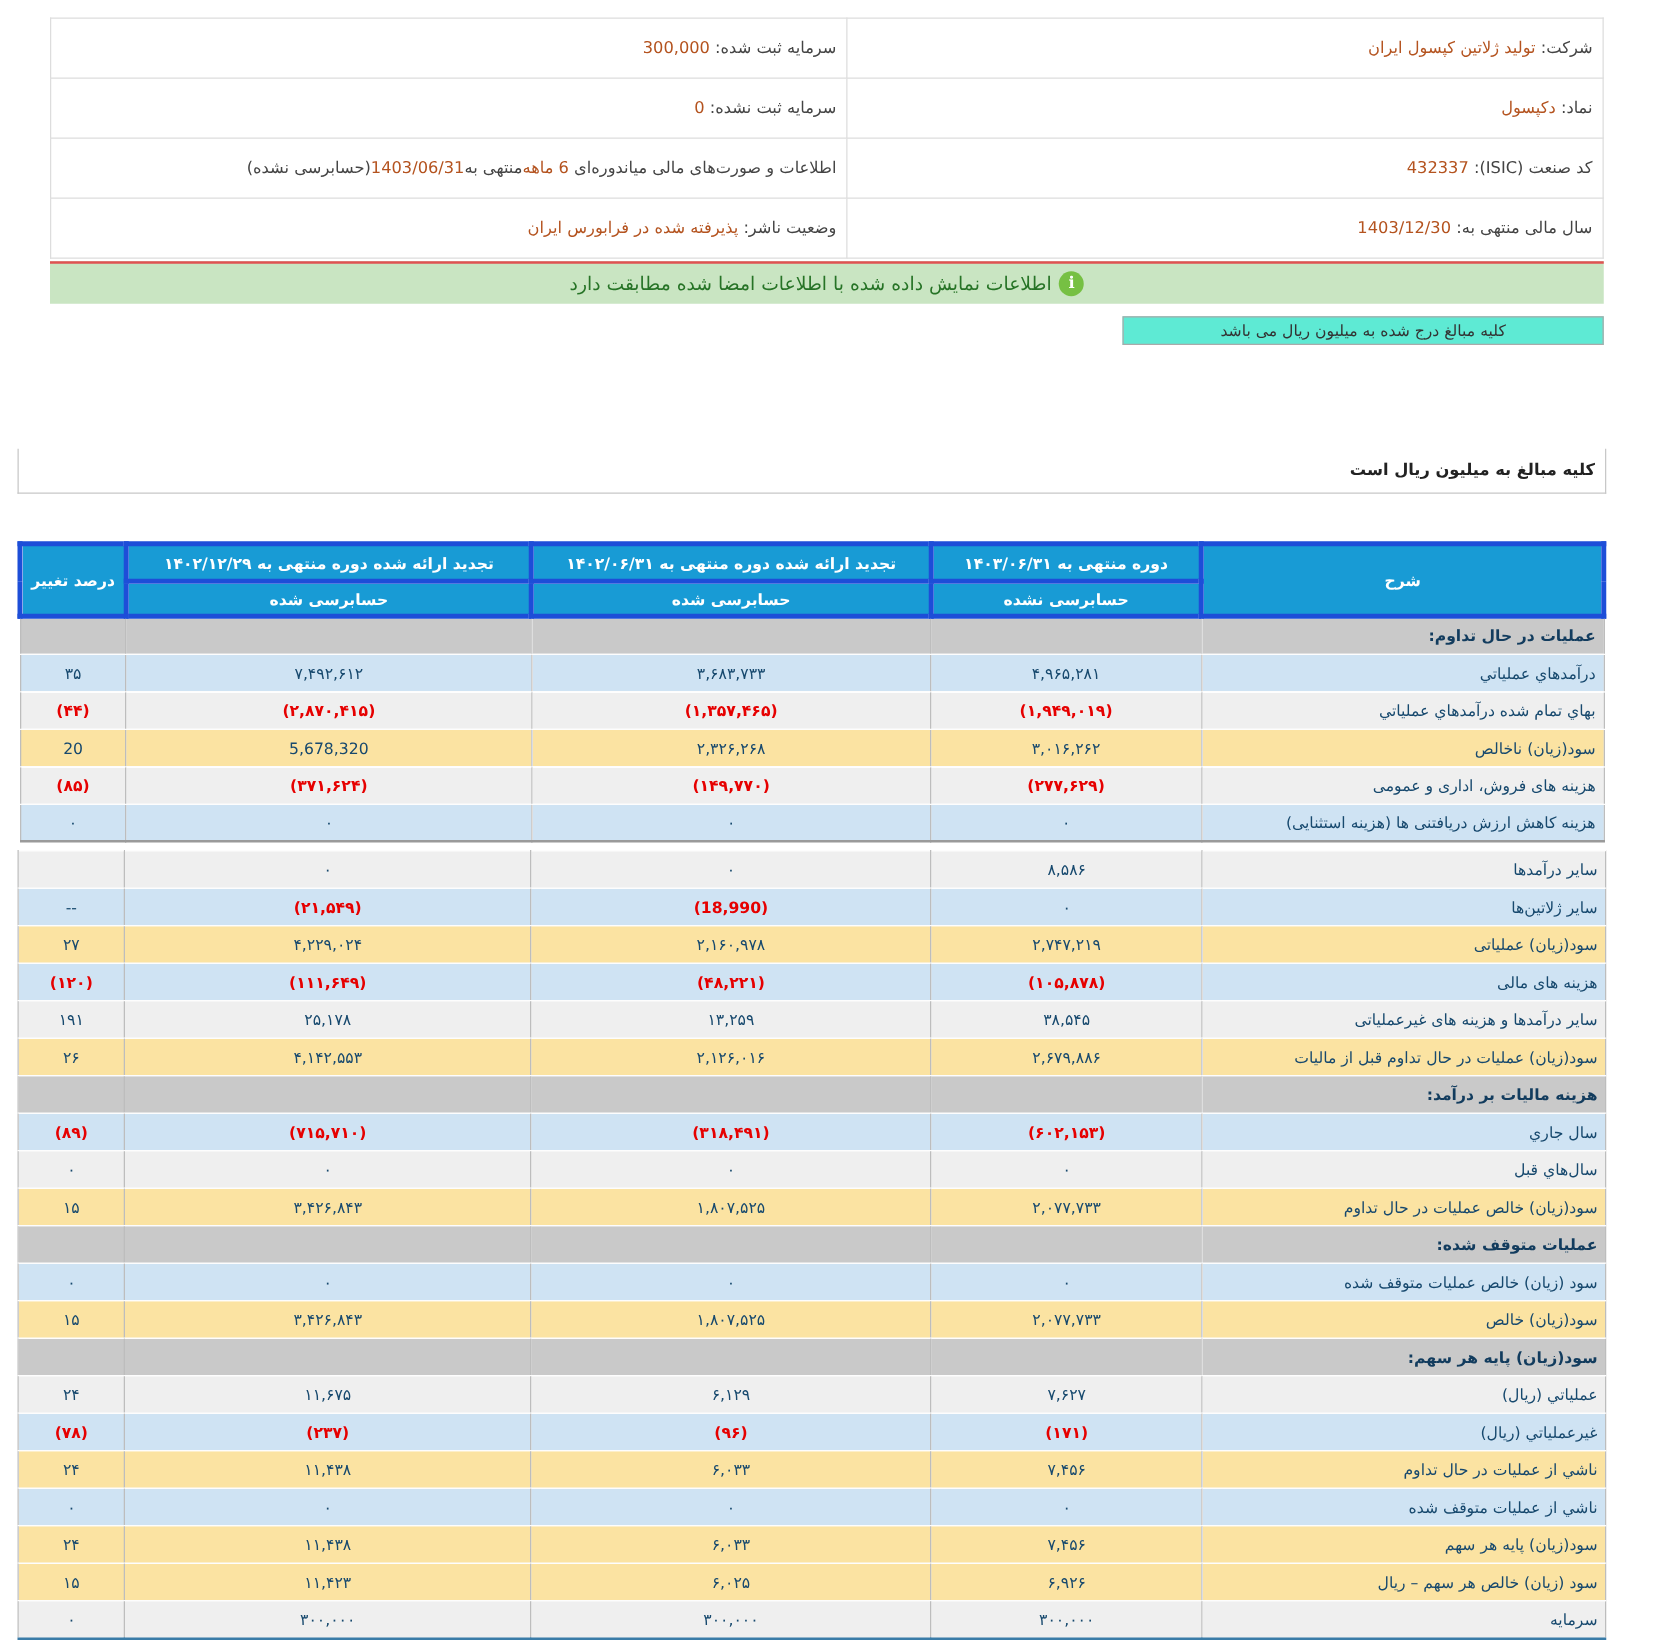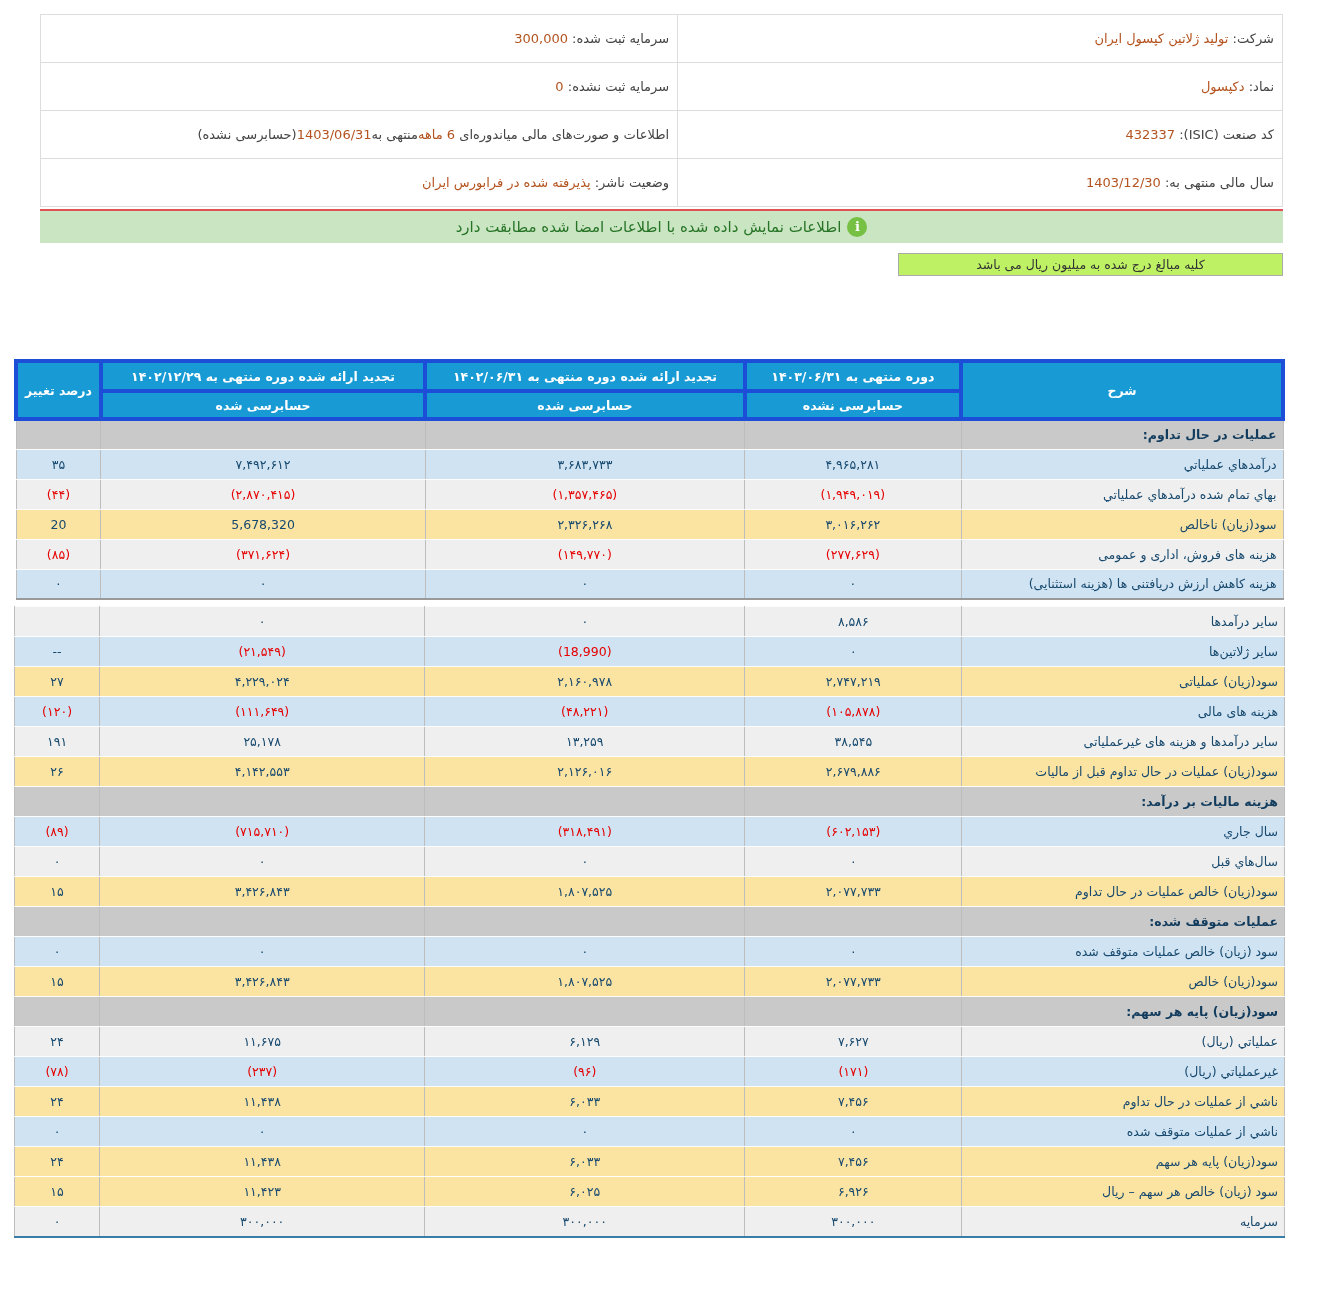--- a/index.html
+++ b/index.html
@@ -42,21 +42,21 @@
   .signature-banner .txt{color:var(--banner-text);font-size:15px;}
   .info-icon{
     width:20px;height:20px;border-radius:50%;background:var(--icon-green);
     color:#fff;font-weight:bold;font-size:13px;line-height:20px;
     text-align:center;display:inline-block;flex:0 0 auto;
     font-family:"DejaVu Serif",serif;
   }
   
   .unit-note-box{
     margin:10px 41px 0 0;width:385px;height:23px;
-    border:1px solid #aaa;background:#bef264;
+    border:1px solid #aaa;background:#5eead4;
     display:flex;align-items:center;justify-content:center;
     font-size:12.5px;color:#333;white-space:nowrap;
   }
   
   .statement{margin:83px 39px 0 14px;}
   .statement-titlebar{
     background:var(--header-blue);color:#fff;height:30px;
     display:flex;align-items:center;padding:0 8px;
     font-weight:bold;font-size:13px;
   }
@@ -86,21 +86,21 @@
   }
   table.income tr.h2 th{height:28px;}
   table.income td{
     border-left:1px solid #bdbdbd;border-right:1px solid #bdbdbd;
     border-top:1px solid #fdfdfd;border-bottom:1px solid #fdfdfd;
     height:30px;padding:2px 6px;font-size:12.5px;color:var(--navy);
     white-space:nowrap;overflow:hidden;
   }
   table.income td.lbl{text-align:right;}
   table.income td.val{text-align:center;}
-  table.income td.neg{color:var(--neg-red);}
+  table.income td.neg{color:var(--neg-red);font-weight:bold;}
   tr.row-blue td{background:var(--row-blue);}
   tr.row-yellow td{background:var(--row-yellow);}
   tr.row-white td{background:var(--row-white);}
   tr.row-section td{background:var(--row-gray);}
   tr.row-section td.lbl{font-weight:bold;color:#123c5e;}
 </style>
 </head>
 <body>
 
 <div class="top-section">
@@ -150,20 +150,21 @@
 </div>
 
 <div class="signature-banner">
   <span class="info-icon">i</span>
   <span class="txt">اطلاعات نمایش داده شده با اطلاعات امضا شده مطابقت دارد</span>
 </div>
 
 <div class="unit-note-box">کلیه مبالغ درج شده به میلیون ریال می باشد</div>
 
 <div class="statement">
+  <div class="statement-unitnote">کلیه مبالغ به میلیون ریال است</div>
 </div>
 
 <div class="income-wrap">
   <table class="income t1">
     <colgroup>
       <col class="c-desc">
         <col class="c-cur">
         <col class="c-mid">
         <col class="c-year">
         <col class="c-pct">

